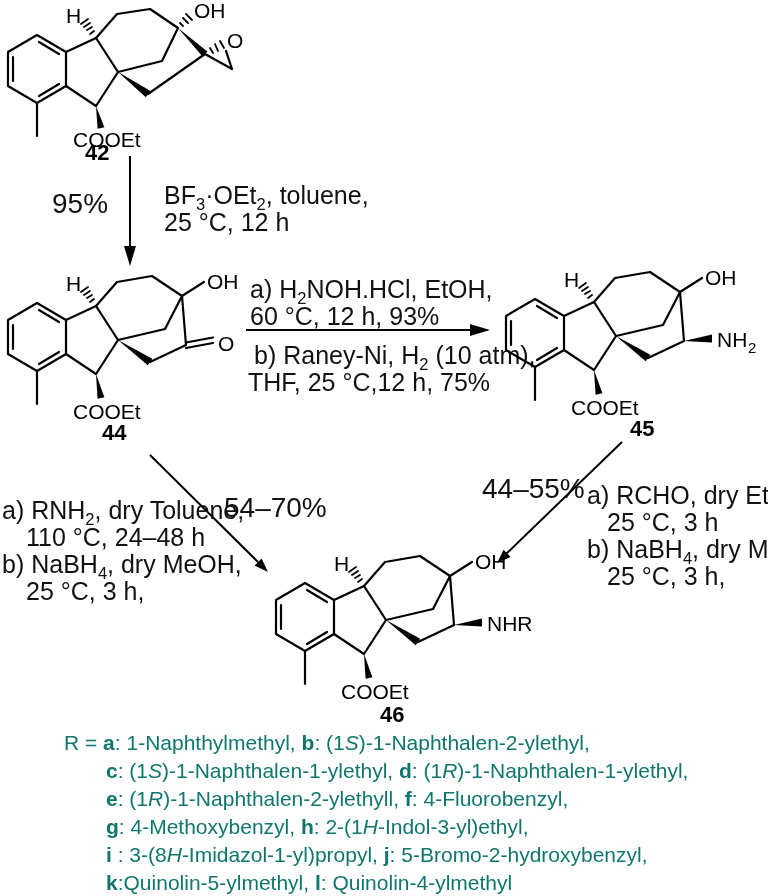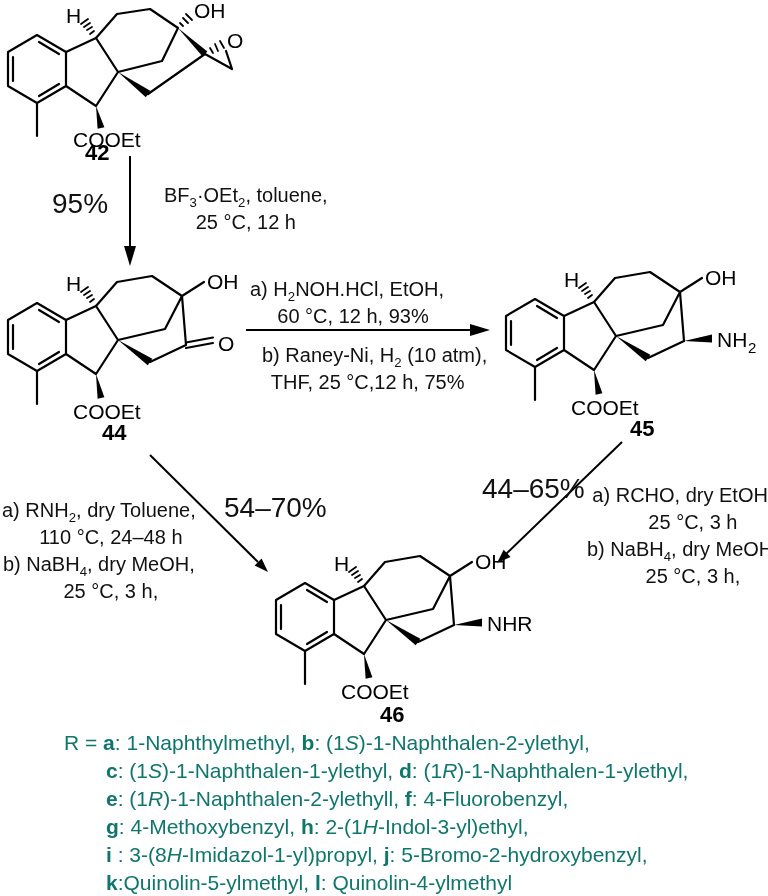--- a/index.html
+++ b/index.html
@@ -1,21 +1,21 @@
 <!DOCTYPE html>
 <html><head>
 <meta charset="utf-8">
 <style>
   html,body{margin:0;padding:0;background:#fff;}
   #canvas{
     position:relative;width:768px;height:896px;background:#ffffff;
     font-family:"Liberation Sans","DejaVu Sans",sans-serif;color:#000;
     overflow:hidden;
   }
-  .cond{position:absolute;font-size:20px;line-height:27px;white-space:nowrap;color:#111;text-align:center;}
+  .cond{position:absolute;font-size:25px;line-height:27px;white-space:nowrap;color:#111;}
   .cond .ln{display:block;}
   .yield{position:absolute;font-size:28px;white-space:nowrap;color:#111;}
   sub{font-size:0.66em;line-height:0;}
   svg{position:absolute;overflow:visible;}
   .bond{stroke:#000;stroke-width:2.2;fill:none;stroke-linecap:round;stroke-linejoin:round;}
   .hash{stroke:#000;stroke-width:1.8;fill:none;stroke-linecap:round;}
   .wedge{fill:#000;stroke:none;}
   .arrowline{stroke:#000;stroke-width:2;fill:none;}
   .arrowhead{fill:#000;stroke:none;}
   .atom{font-family:"Liberation Sans","DejaVu Sans",sans-serif;font-size:21px;fill:#000;}
@@ -84,24 +84,24 @@
     </g>
     <text class="atom" x="66" y="19">H</text>
     <text class="atom" x="207" y="17">OH</text>
     <text class="atom" x="218" y="79">O</text>
     <text class="atom" x="73" y="147">COOEt</text>
     <text class="cnum" x="102" y="168">44</text>
   </svg>
 
   <div class="cond" style="left:250px;top:276px">
     <span class="ln"><span>a) H</span><sub>2</sub><span>NOH.HCl, EtOH,</span></span>
-    <span class="ln" style="margin-left:12px"><span>60 °C, 12 h, 93%</span></span>
+    <span class="ln" style=""><span>60 °C, 12 h, 93%</span></span>
   </div>
   <div class="cond" style="left:248px;top:342px">
-    <span class="ln" style="margin-left:14px"><span>b) Raney-Ni, H</span><sub>2</sub><span> (10 atm),</span></span>
+    <span class="ln" style="margin-left:6px"><span>b) Raney-Ni, H</span><sub>2</sub><span> (10 atm),</span></span>
     <span class="ln"><span>THF, 25 °C,12 h, 75%</span></span>
   </div>
 
   <svg style="left:498px;top:268px" width="270" height="172" viewBox="0 0 270 172">
     <g>
       <path class="bond" d="M8,48 L8,82 L37,99 L66,82 L66,48 L37,31 Z"></path>
       <path class="bond" d="M13,53 L13,77 M39,92 L59,80 M59,50 L39,38"></path>
       <path class="bond" d="M37,99 L37,132"></path>
       <path class="bond" d="M66,48 L96,34 L118,68 L96,102 L66,82"></path>
       <path class="bond" d="M96,34 L117,10 L152,4 L182,24 L165,57 L118,68 M150,90 L186,73 L182,24 L204,10"></path>
@@ -119,21 +119,21 @@
   </svg>
 
   <div class="yield" style="left:224px;top:492px">54–70%</div>
   <div class="cond" style="left:2px;top:497px">
     <span class="ln"><span>a) RNH</span><sub>2</sub><span>, dry Toluene,</span></span>
     <span class="ln" style="margin-left:24px"><span>110 °C, 24–48 h</span></span>
     <span class="ln"><span>b) NaBH</span><sub>4</sub><span>, dry MeOH,</span></span>
     <span class="ln" style="margin-left:24px"><span>25 °C, 3 h,</span></span>
   </div>
 
-  <div class="yield" style="left:482px;top:473px">44–65%</div>
+  <div class="yield" style="left:482px;top:473px">44–55%</div>
   <div class="cond" style="left:587px;top:482px">
     <span class="ln"><span>a) RCHO, dry EtOH,</span></span>
     <span class="ln" style="margin-left:20px"><span>25 °C, 3 h</span></span>
     <span class="ln"><span>b) NaBH</span><sub>4</sub><span>, dry MeOH,</span></span>
     <span class="ln" style="margin-left:20px"><span>25 °C, 3 h,</span></span>
   </div>
 
   <svg style="left:268px;top:552px" width="270" height="178" viewBox="0 0 270 178">
     <g>
       <path class="bond" d="M8,48 L8,82 L37,99 L66,82 L66,48 L37,31 Z"></path>

